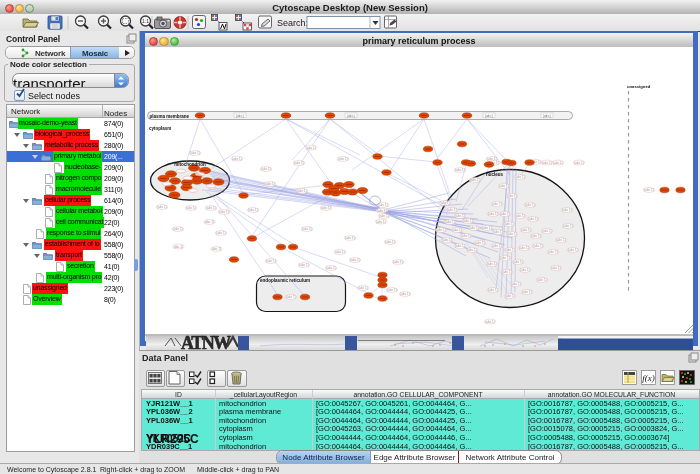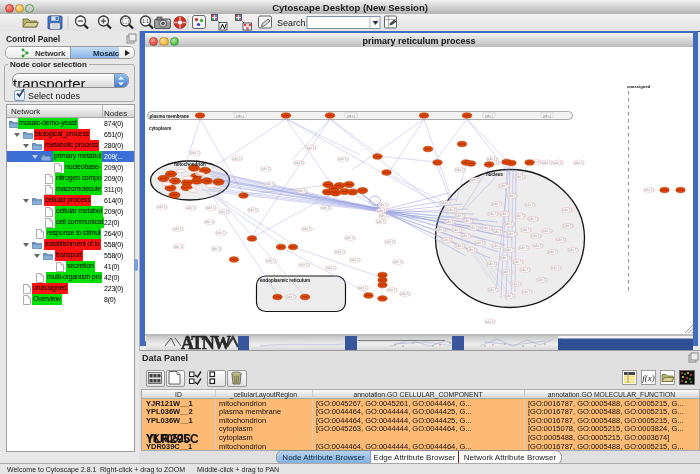--- a/index.html
+++ b/index.html
@@ -131,21 +131,21 @@
   <div class="abs" style="left:0;top:0;width:64px;height:11px;background:linear-gradient(#ffffff,#e8e8e8);"></div>
   <div class="abs" style="left:64px;top:0;width:48px;height:11px;background:linear-gradient(#c4dcf5,#8ab5e8);border-left:1px solid #8a9ab5;border-right:1px solid #8a9ab5;"></div>
   <div class="abs" style="left:113px;top:0;width:15px;height:11px;background:linear-gradient(#ffffff,#e8e8e8);"></div>
   <svg class="abs" style="left:14px;top:1px" width="10" height="10" viewBox="0 0 10 10">
     <circle cx="3" cy="2" r="1.4" fill="#2a9d2a"></circle>
         <circle cx="7" cy="5" r="1.4" fill="#2a9d2a"></circle>
         <circle cx="3" cy="8" r="1.4" fill="#2a9d2a"></circle>
     <path d="M3 2 L7 5 L3 8" stroke="#2a9d2a" stroke-width="0.8" fill="none"></path>
   </svg>
   <div class="abs" style="left:29px;top:1.5px;font-size:8px;letter-spacing:-0.2px;font-weight:bold;color:#333;">Network</div>
-  <div class="abs" style="left:68px;top:1.5px;width:64px;text-align:center;font-size:8px;letter-spacing:-0.2px;font-weight:bold;color:#1a2c45;">Mosaic</div>
+  <div class="abs" style="left:76px;top:1.5px;width:64px;text-align:left;font-size:8px;letter-spacing:-0.2px;font-weight:bold;color:#1a2c45;">Mosaic</div>
   <div class="abs" style="left:119px;top:2.5px;width:0;height:0;border-left:5px solid #222;border-top:3.5px solid transparent;border-bottom:3.5px solid transparent;"></div>
 </div>
 <div class="abs" style="left:4px;top:33px;width:129px;height:36px;border:1px solid #ababab;border-radius:3px;"></div>
  <div class="abs" style="left:8px;top:28.5px;background:#e8e8e8;padding:0 2px;font-size:8px;letter-spacing:-0.1px;font-weight:bold;color:#222;">Node color selection</div>
 <div class="abs" style="left:12px;top:42px;width:115px;height:13px;border:1px solid #8c8c8c;border-radius:6.5px;background:linear-gradient(#ffffff,#d9d9d9);overflow:hidden;">
   <div class="abs" style="left:0;top:1px;width:100px;text-align:left;font-size:15px;color:#111;">transporter activity</div>
   <div class="abs" style="left:101px;top:0;width:14px;height:13px;background:linear-gradient(#8fc0f4,#4579cf);border-left:1px solid #7a8aa5;"></div>
   <svg class="abs" style="left:103px;top:1.5px" width="10" height="10" viewBox="0 0 10 10">
    <path d="M5 0.5 L8 3.5 L2 3.5 Z" fill="#fff"></path>
    <path d="M5 9.5 L8 6.5 L2 6.5 Z" fill="#fff"></path>
@@ -808,21 +808,21 @@
    <circle cx="12" cy="5" r="1" fill="#d33"></circle>
           <circle cx="4" cy="7" r="1" fill="#dd3"></circle>
           <circle cx="8" cy="8" r="1" fill="#d33"></circle>
    <circle cx="11" cy="9" r="1" fill="#3a3"></circle>
           <circle cx="3" cy="11" r="1" fill="#d33"></circle>
           <circle cx="7" cy="12" r="1" fill="#dd3"></circle>
    <circle cx="12" cy="12" r="1" fill="#3a3"></circle>
   </g>
  </g>
 </svg>
-<div class="abs" style="left:2px;top:38px;width:557px;height:60px;background:#fdba74;border:1px solid #aaa;overflow:hidden;">
+<div class="abs" style="left:2px;top:38px;width:557px;height:60px;background:#5eead4;border:1px solid #aaa;overflow:hidden;">
 <div class="abs" style="left:0;top:0;width:557px;height:8px;background:linear-gradient(#fbfbfb,#d5d5d5);border-bottom:1px solid #aaa;"></div>
       <div class="abs" style="left:0px;top:0.5px;width:73px;height:8px;font-size:6.8px;color:#222;text-align:center;white-space:nowrap;overflow:hidden;">ID</div>
       <div class="abs" style="left:73px;top:0.5px;width:97px;height:8px;font-size:6.8px;color:#222;text-align:center;white-space:nowrap;overflow:hidden;">_cellularLayoutRegion</div>
       <div class="abs" style="left:73px;top:0;width:1px;height:60px;background:#ccc;"></div>
       <div class="abs" style="left:170px;top:0.5px;width:212px;height:8px;font-size:6.8px;color:#222;text-align:center;white-space:nowrap;overflow:hidden;">annotation.GO CELLULAR_COMPONENT</div>
       <div class="abs" style="left:170px;top:0;width:1px;height:60px;background:#ccc;"></div>
       <div class="abs" style="left:382px;top:0.5px;width:175px;height:8px;font-size:6.8px;color:#222;text-align:center;white-space:nowrap;overflow:hidden;">annotation.GO MOLECULAR_FUNCTION</div>
       <div class="abs" style="left:382px;top:0;width:1px;height:60px;background:#ccc;"></div>
       <div class="abs" style="left:4px;top:8.5px;font-size:7.5px;font-weight:bold;color:#111;white-space:nowrap;">YJR121W__1</div>
       <div class="abs" style="left:77px;top:8.5px;font-size:7.5px;color:#111;white-space:nowrap;">mitochondrion</div>
@@ -835,28 +835,29 @@
       <div class="abs" style="left:4px;top:25.7px;font-size:7.5px;font-weight:bold;color:#111;white-space:nowrap;">YPL036W__1</div>
       <div class="abs" style="left:77px;top:25.7px;font-size:7.5px;color:#111;white-space:nowrap;">mitochondrion</div>
       <div class="abs" style="left:174px;top:25.7px;width:207px;font-size:7.5px;color:#111;white-space:nowrap;overflow:hidden;">[GO:0044464, GO:0044444, GO:0044425, G...</div>
       <div class="abs" style="left:386px;top:25.7px;width:170px;font-size:7.5px;color:#111;white-space:nowrap;overflow:hidden;">[GO:0016787, GO:0005488, GO:0005215, G...</div>
       <div class="abs" style="left:4px;top:42px;font-size:12px;font-weight:bold;color:#111;white-space:nowrap;">YLR295C</div>
       <div class="abs" style="left:77px;top:34.3px;font-size:7.5px;color:#111;white-space:nowrap;">cytoplasm</div>
       <div class="abs" style="left:174px;top:34.3px;width:207px;font-size:7.5px;color:#111;white-space:nowrap;overflow:hidden;">[GO:0045263, GO:0044444, GO:0044464, G...</div>
       <div class="abs" style="left:386px;top:34.3px;width:170px;font-size:7.5px;color:#111;white-space:nowrap;overflow:hidden;">[GO:0015078, GO:0005215, GO:0003824, G...</div>
       <div class="abs" style="left:4px;top:42.9px;font-size:10px;font-weight:bold;color:#111;white-space:nowrap;">YKR052C</div>
       <div class="abs" style="left:77px;top:42.9px;font-size:7.5px;color:#111;white-space:nowrap;">cytoplasm</div>
+      <div class="abs" style="left:174px;top:42.9px;width:207px;font-size:7.5px;color:#111;white-space:nowrap;overflow:hidden;">[GO:0044444, GO:0044464, GO:0044446, G...</div>
       <div class="abs" style="left:386px;top:42.9px;width:170px;font-size:7.5px;color:#111;white-space:nowrap;overflow:hidden;">[GO:0005488, GO:0005215, GO:0003674]</div>
       <div class="abs" style="left:4px;top:51.5px;font-size:7.5px;font-weight:bold;color:#111;white-space:nowrap;">YDR039C__1</div>
       <div class="abs" style="left:77px;top:51.5px;font-size:7.5px;color:#111;white-space:nowrap;">mitochondrion</div>
       <div class="abs" style="left:174px;top:51.5px;width:207px;font-size:7.5px;color:#111;white-space:nowrap;overflow:hidden;">[GO:0044464, GO:0044444, GO:0044464, G...</div>
       <div class="abs" style="left:386px;top:51.5px;width:170px;font-size:7.5px;color:#111;white-space:nowrap;overflow:hidden;">[GO:0016787, GO:0005488, GO:0005215, G...</div>
     </div>
 <div class="abs" style="left:137px;top:99px;width:284px;height:13px;background:#fff;border:1px solid #8a8a8a;border-radius:6.5px;overflow:hidden;">
  <div class="abs" style="left:0;top:0;width:93px;height:13px;background:linear-gradient(#b7d4f2,#7fadde);border-right:1px solid #8a9ab5;text-align:center;font-size:8px;color:#10253f;line-height:13px;">Node Attribute Browser</div>
  <div class="abs" style="left:94px;top:0;width:87px;height:13px;border-right:1px solid #7f1d1d;text-align:center;font-size:8px;color:#222;line-height:13px;">Edge Attribute Browser</div>
- <div class="abs" style="left:182px;top:0;width:102px;height:13px;text-align:center;font-size:8px;color:#222;line-height:13px;">Network Attribute Browser</div>
+ <div class="abs" style="left:182px;top:0;width:102px;height:13px;text-align:center;font-size:8px;color:#222;line-height:13px;">Network Attribute Control</div>
 </div>
 </div>
 <div class="abs" style="left:0;top:463px;width:700px;height:11px;background:#e6e6e6;border-top:1px solid #aaa;">
  <div class="abs" style="left:7px;top:2px;font-size:7px;color:#222;">Welcome to Cytoscape 2.8.1</div>
  <div class="abs" style="left:100px;top:2px;font-size:7px;color:#222;">Right-click + drag to ZOOM</div>
  <div class="abs" style="left:197px;top:2px;font-size:7px;color:#222;">Middle-click + drag to PAN</div>
 </div>
 </body></html>

